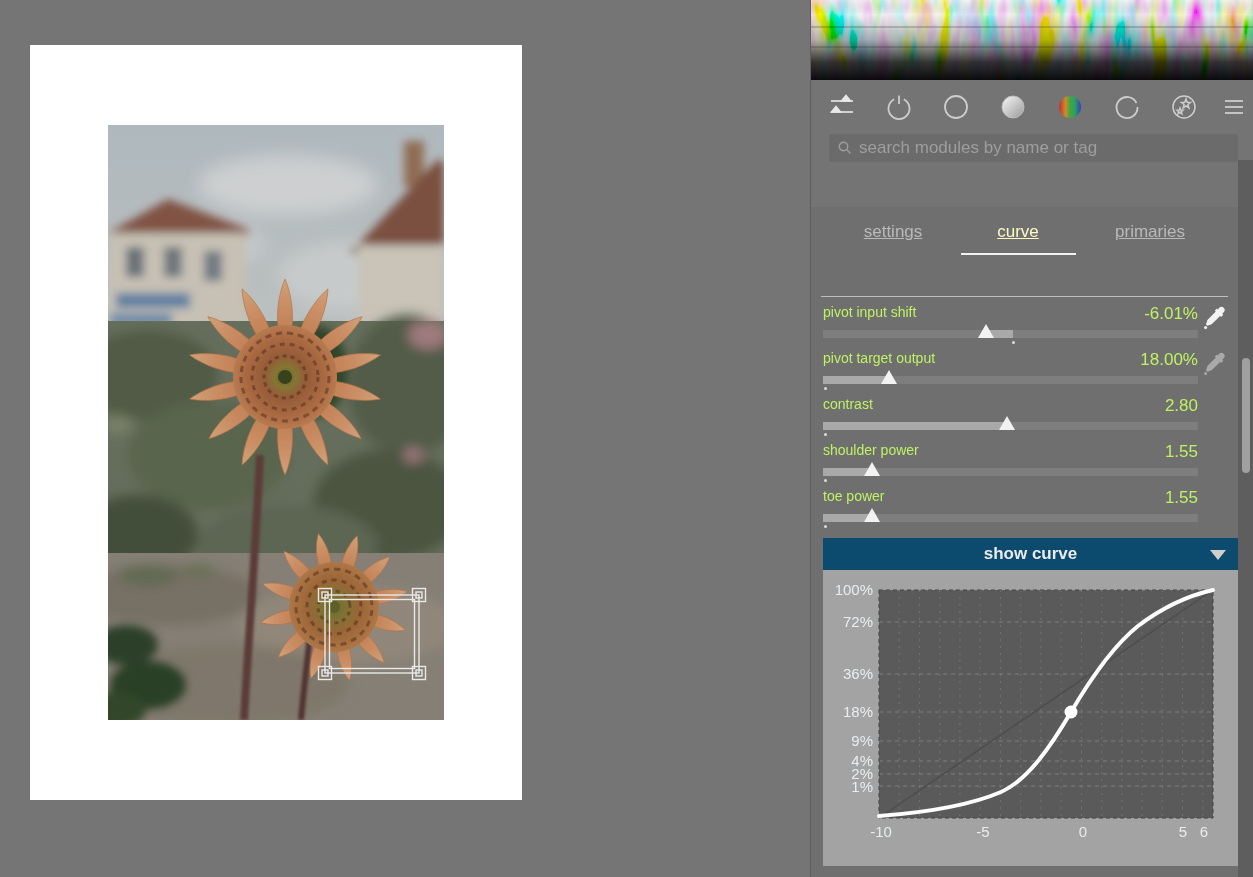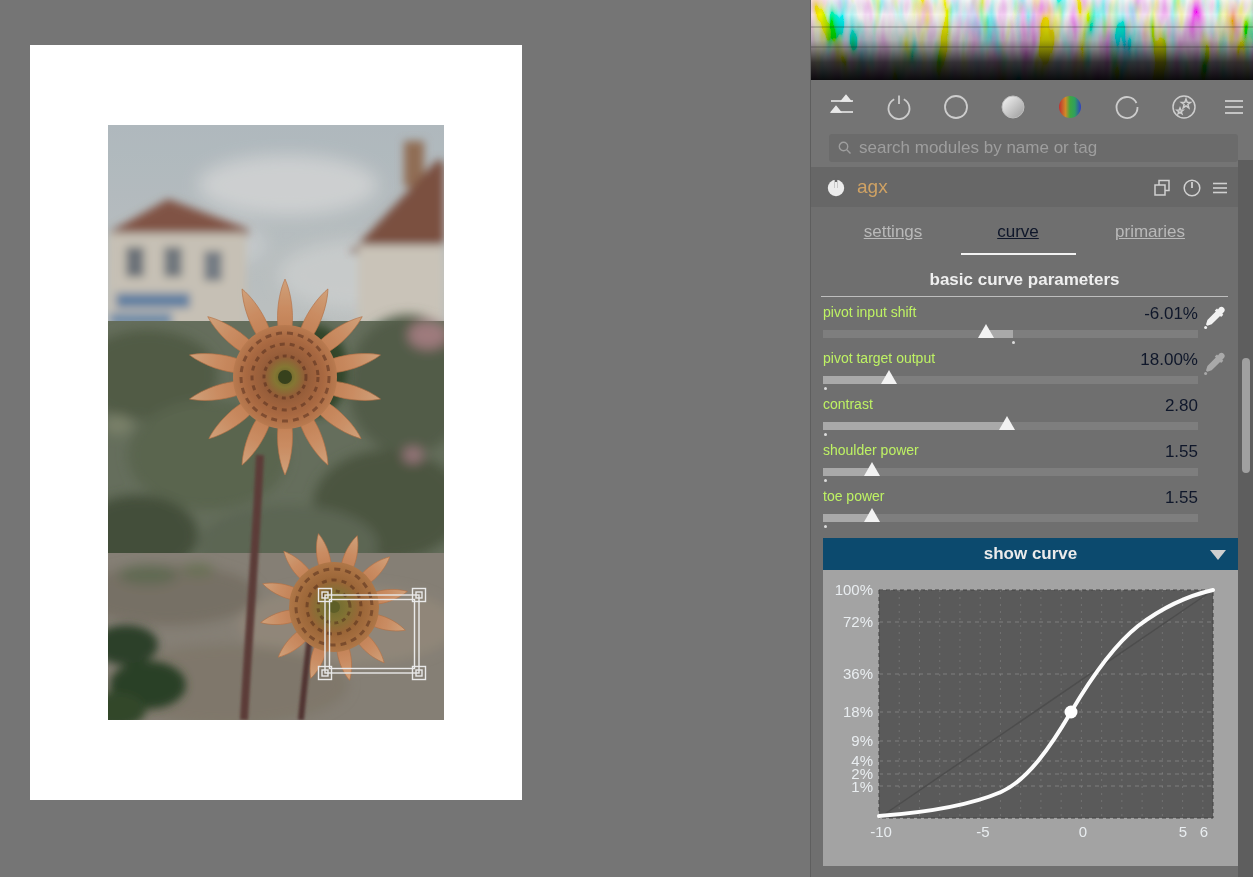--- a/index.html
+++ b/index.html
@@ -16,28 +16,28 @@
   .searchbox{position:absolute;left:18px;top:134px;width:409px;height:28px;background:#6b6b6b;border:none;border-radius:3px;box-sizing:border-box;
              color:#cfcfcf;font-size:17px;padding:0 8px 0 30px;font-family:"Liberation Sans","DejaVu Sans",sans-serif;outline:none;}
   .searchbox::placeholder{color:#9e9e9e;}
   .search-ico{position:absolute;left:26px;top:140px;width:16px;height:16px;pointer-events:none;}
   .mod-header{position:absolute;left:0;top:167px;width:427px;height:40px;background:#676767;}
   .mod-title{position:absolute;left:46px;top:9px;font-size:19px;color:#cfa264;}
   .hdr-ico{position:absolute;top:10px;width:22px;height:22px;}
   .mod-body{position:absolute;left:0;top:207px;width:427px;height:670px;background:#6f6f6f;}
   
   .tab{position:absolute;top:15px;font-size:17px;color:#b9b9b9;text-align:center;cursor:default;text-decoration:underline;}
-  .tab.active{color:#0f172a;}
+  .tab.active{color:#fef9c3;}
   .tab-underline{position:absolute;left:150px;top:46px;width:115px;height:2px;background:#f2f2f2;}
   .section-title{position:absolute;left:0;top:63px;width:427px;text-align:center;font-size:17px;font-weight:bold;color:#efefef;}
   .section-rule{position:absolute;left:10px;top:89px;width:407px;height:1px;background:#cccccc;opacity:.85;}
   
   .param-slider{position:absolute;left:12px;width:405px;height:44px;}
   .param-slider .lbl{position:absolute;left:0;top:0;font-size:14px;color:#bef264;}
-  .param-slider .val{position:absolute;right:30px;top:0;font-size:17px;color:#0f172a;}
+  .param-slider .val{position:absolute;right:30px;top:0;font-size:17px;color:#bef264;}
   .param-slider .track{position:absolute;left:0;top:26px;width:375px;height:8px;background:#7e7e7e;}
   .param-slider .fill{position:absolute;top:0;height:8px;background:#a9a9a9;}
   .param-slider .thumb{position:absolute;top:-6px;width:0;height:0;margin-left:-8px;
       border-left:8px solid transparent;border-right:8px solid transparent;border-bottom:14px solid #f2f2f2;}
   .param-slider .dot{position:absolute;top:11px;width:3px;height:3px;margin-left:-1px;border-radius:50%;background:#dcdcdc;}
   .picker{position:absolute;right:0;top:1px;width:26px;height:26px;}
   
   .showcurve-bar{position:absolute;left:12px;top:331px;width:415px;height:32px;background:#0c4a6e;}
   .showcurve-bar .txt{position:absolute;left:0;top:6px;width:100%;text-align:center;font-size:17px;font-weight:bold;color:#ebebeb;}
   .collapse-tri{position:absolute;right:12px;top:12px;width:0;height:0;
@@ -318,53 +318,27 @@
         </g>
       </svg>
     </div>
 
     <input class="searchbox" placeholder="search modules by name or tag" style="">
     <svg class="search-ico" viewBox="0 0 16 16">
       <circle cx="6.5" cy="6.5" r="4.2" stroke="#9e9e9e" stroke-width="1.4" fill="none"></circle>
       <line x1="9.8" y1="9.8" x2="13.5" y2="13.5" stroke="#9e9e9e" stroke-width="1.4"></line>
     </svg>
 
-    <div class="mod-header">
-      <svg class="hdr-ico" style="left:14px" viewBox="0 0 22 22">
-        <circle cx="11" cy="11" r="8.2" fill="#ececec"></circle>
-        <rect x="9.7" y="1.5" width="2.6" height="9.5" fill="#676767"></rect>
-        <rect x="9.9" y="5" width="2.2" height="6.5" fill="#ececec"></rect>
-      </svg>
-      <span class="mod-title">agx</span>
-      <svg class="hdr-ico" style="left:340px" viewBox="0 0 22 22">
-        <g stroke="#d0d0d0" stroke-width="1.5" fill="none">
-          <rect x="8" y="3.5" width="10" height="10"></rect>
-        </g>
-        <rect x="4" y="8" width="10" height="10" fill="#676767" stroke="#d0d0d0" stroke-width="1.5"></rect>
-      </svg>
-      <svg class="hdr-ico" style="left:370px" viewBox="0 0 22 22">
-        <circle cx="11" cy="11" r="7.8" stroke="#d0d0d0" stroke-width="1.5" fill="none"></circle>
-        <line x1="11" y1="5" x2="11" y2="11" stroke="#d0d0d0" stroke-width="1.8"></line>
-      </svg>
-      <svg class="hdr-ico" style="left:398px" viewBox="0 0 22 22">
-        <g stroke="#d0d0d0" stroke-width="1.6">
-          <line x1="4" y1="6.5" x2="18" y2="6.5"></line>
-            <line x1="4" y1="11" x2="18" y2="11"></line>
-            <line x1="4" y1="15.5" x2="18" y2="15.5"></line>
-        </g>
-      </svg>
-    </div>
 
     <div class="mod-body">
       <div class="tab" style="left:40px;width:84px">settings</div>
       <div class="tab active" style="left:182px;width:50px">curve</div>
       <div class="tab" style="left:297px;width:84px">primaries</div>
       <div class="tab-underline"></div>
 
-      <div class="section-title">basic curve parameters</div>
       <div class="section-rule"></div>
 
       <div class="param-slider" style="top:97px">
         <span class="lbl">pivot input shift</span>
         <span class="val">-6.01%</span>
         <svg class="picker" viewBox="0 0 26 26">
           <g fill="#f2f2f2">
               <path d="M17.4 2.6a3.2 3.2 0 0 1 4.5 4.5l-1.6 1.6 1 1-2.2 2.2-1-1-8.4 8.4-4.4 1.4-1.3-1.3 1.4-4.4 8.4-8.4-1-1 2.2-2.2 1 1z"></path>
           <circle cx="3.6" cy="22.6" r="1.5"></circle>
             </g>

